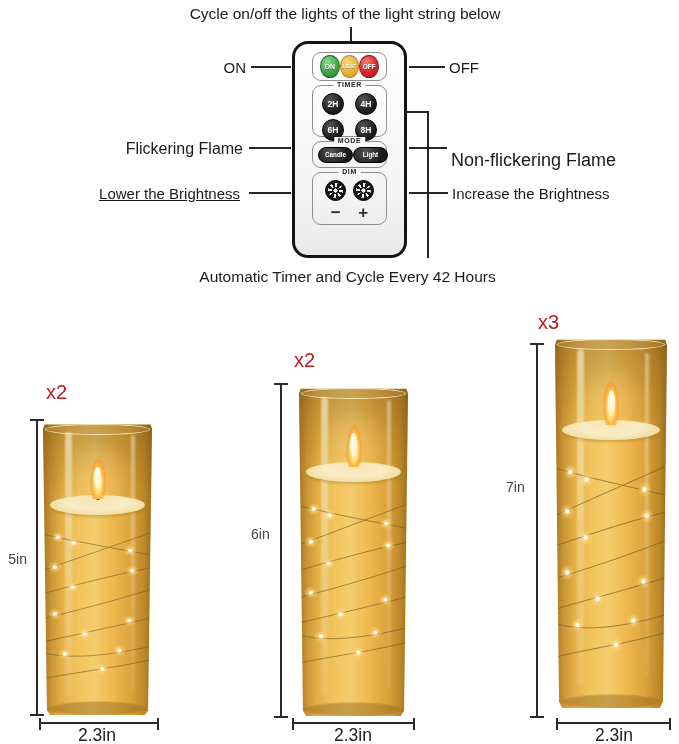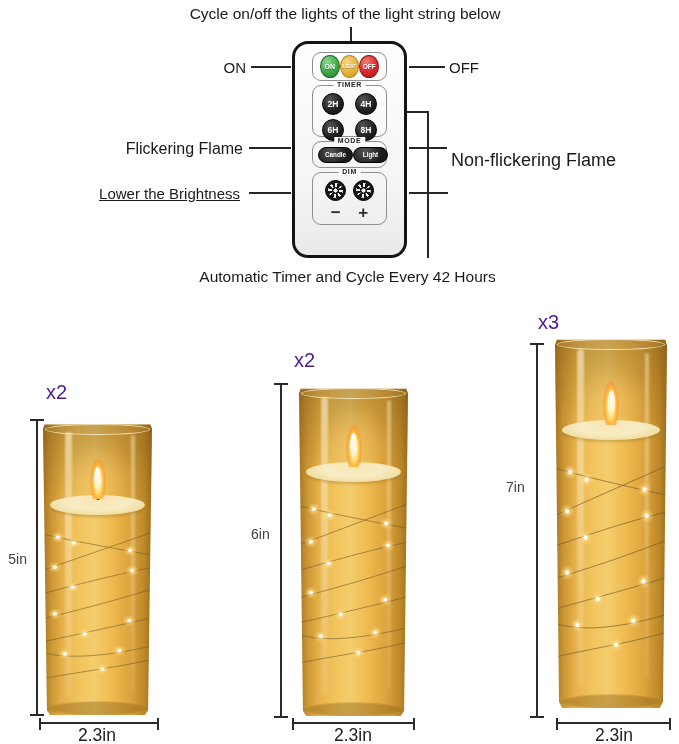--- a/index.html
+++ b/index.html
@@ -55,21 +55,21 @@
     background:radial-gradient(circle,#ffffff 0 38%,#161616 46% 100%);}
   .dim-sign{font-size:17px;font-weight:bold;color:#2e2e2e;line-height:14px;}
 
   
   .dim-v{position:absolute;width:0;border-left:2px solid #2a2a2a;}
   .dim-v::before,.dim-v::after{content:"";position:absolute;left:-8px;width:14px;height:0;border-top:2px solid #2a2a2a;}
   .dim-v::before{top:-1px}.dim-v::after{bottom:-1px}
   .dim-h{position:absolute;height:0;border-top:2px solid #2a2a2a;}
   .dim-h::before,.dim-h::after{content:"";position:absolute;top:-6px;height:12px;width:0;border-left:2px solid #2a2a2a;}
   .dim-h::before{left:0}.dim-h::after{right:0}
-  .qty-label{font-size:20px;color:#4c1d95;}
+  .qty-label{font-size:20px;color:#b91c1c;}
   .hgt-label{font-size:14px;color:#404040;}
   .wid-label{font-size:17.5px;color:#222;text-align:center;}
 
   
   .candle{position:absolute;}
   .candle .clip{
     position:absolute;inset:0;
     clip-path:polygon(0% 2%,1.6% .5%,98.4% .5%,100% 2%,96.4% 98.4%,93.4% 100%,6.6% 100%,3.6% 98.4%);
     background:linear-gradient(90deg,#a5761f 0%,#c89433 7%,#e5ae47 17%,#f1c35c 32%,#f5cd6c 47%,#eeb94e 64%,#dda33c 80%,#bd8829 93%,#9b6e1e 100%);
   }
@@ -171,20 +171,21 @@
 
   <div class="txt" style="right:439px;top:185px;font-size:15px;text-decoration:underline;">Lower the Brightness</div>
   <div class="hline" style="left:249px;top:192px;width:42px;"></div>
 
   <div class="txt" style="left:449px;top:59px;font-size:15px;">OFF</div>
   <div class="hline" style="left:409px;top:66px;width:36px;"></div>
 
   <div class="txt" style="left:451px;top:150px;font-size:18px;">Non-flickering Flame</div>
   <div class="hline" style="left:409px;top:147px;width:38px;"></div>
 
+  <div class="txt" style="left:452px;top:185px;font-size:15px;">Increase the Brightness</div>
   <div class="hline" style="left:409px;top:192px;width:39px;"></div>
 
   <div class="hline" style="left:407px;top:111px;width:22px;"></div>
   <div class="vline-conn" style="left:427px;top:111px;height:147px;"></div>
 
   <div class="txt" style="left:175px;top:268px;width:345px;text-align:center;font-size:15.5px;">Automatic Timer and Cycle Every 42 Hours</div>
 
   <div class="txt qty-label" style="left:46px;top:381px;">x2</div>
   <div class="dim-v" style="left:36px;top:420px;height:295px;"></div>
   <div class="txt hgt-label" style="right:652px;top:551px;">5in</div>

